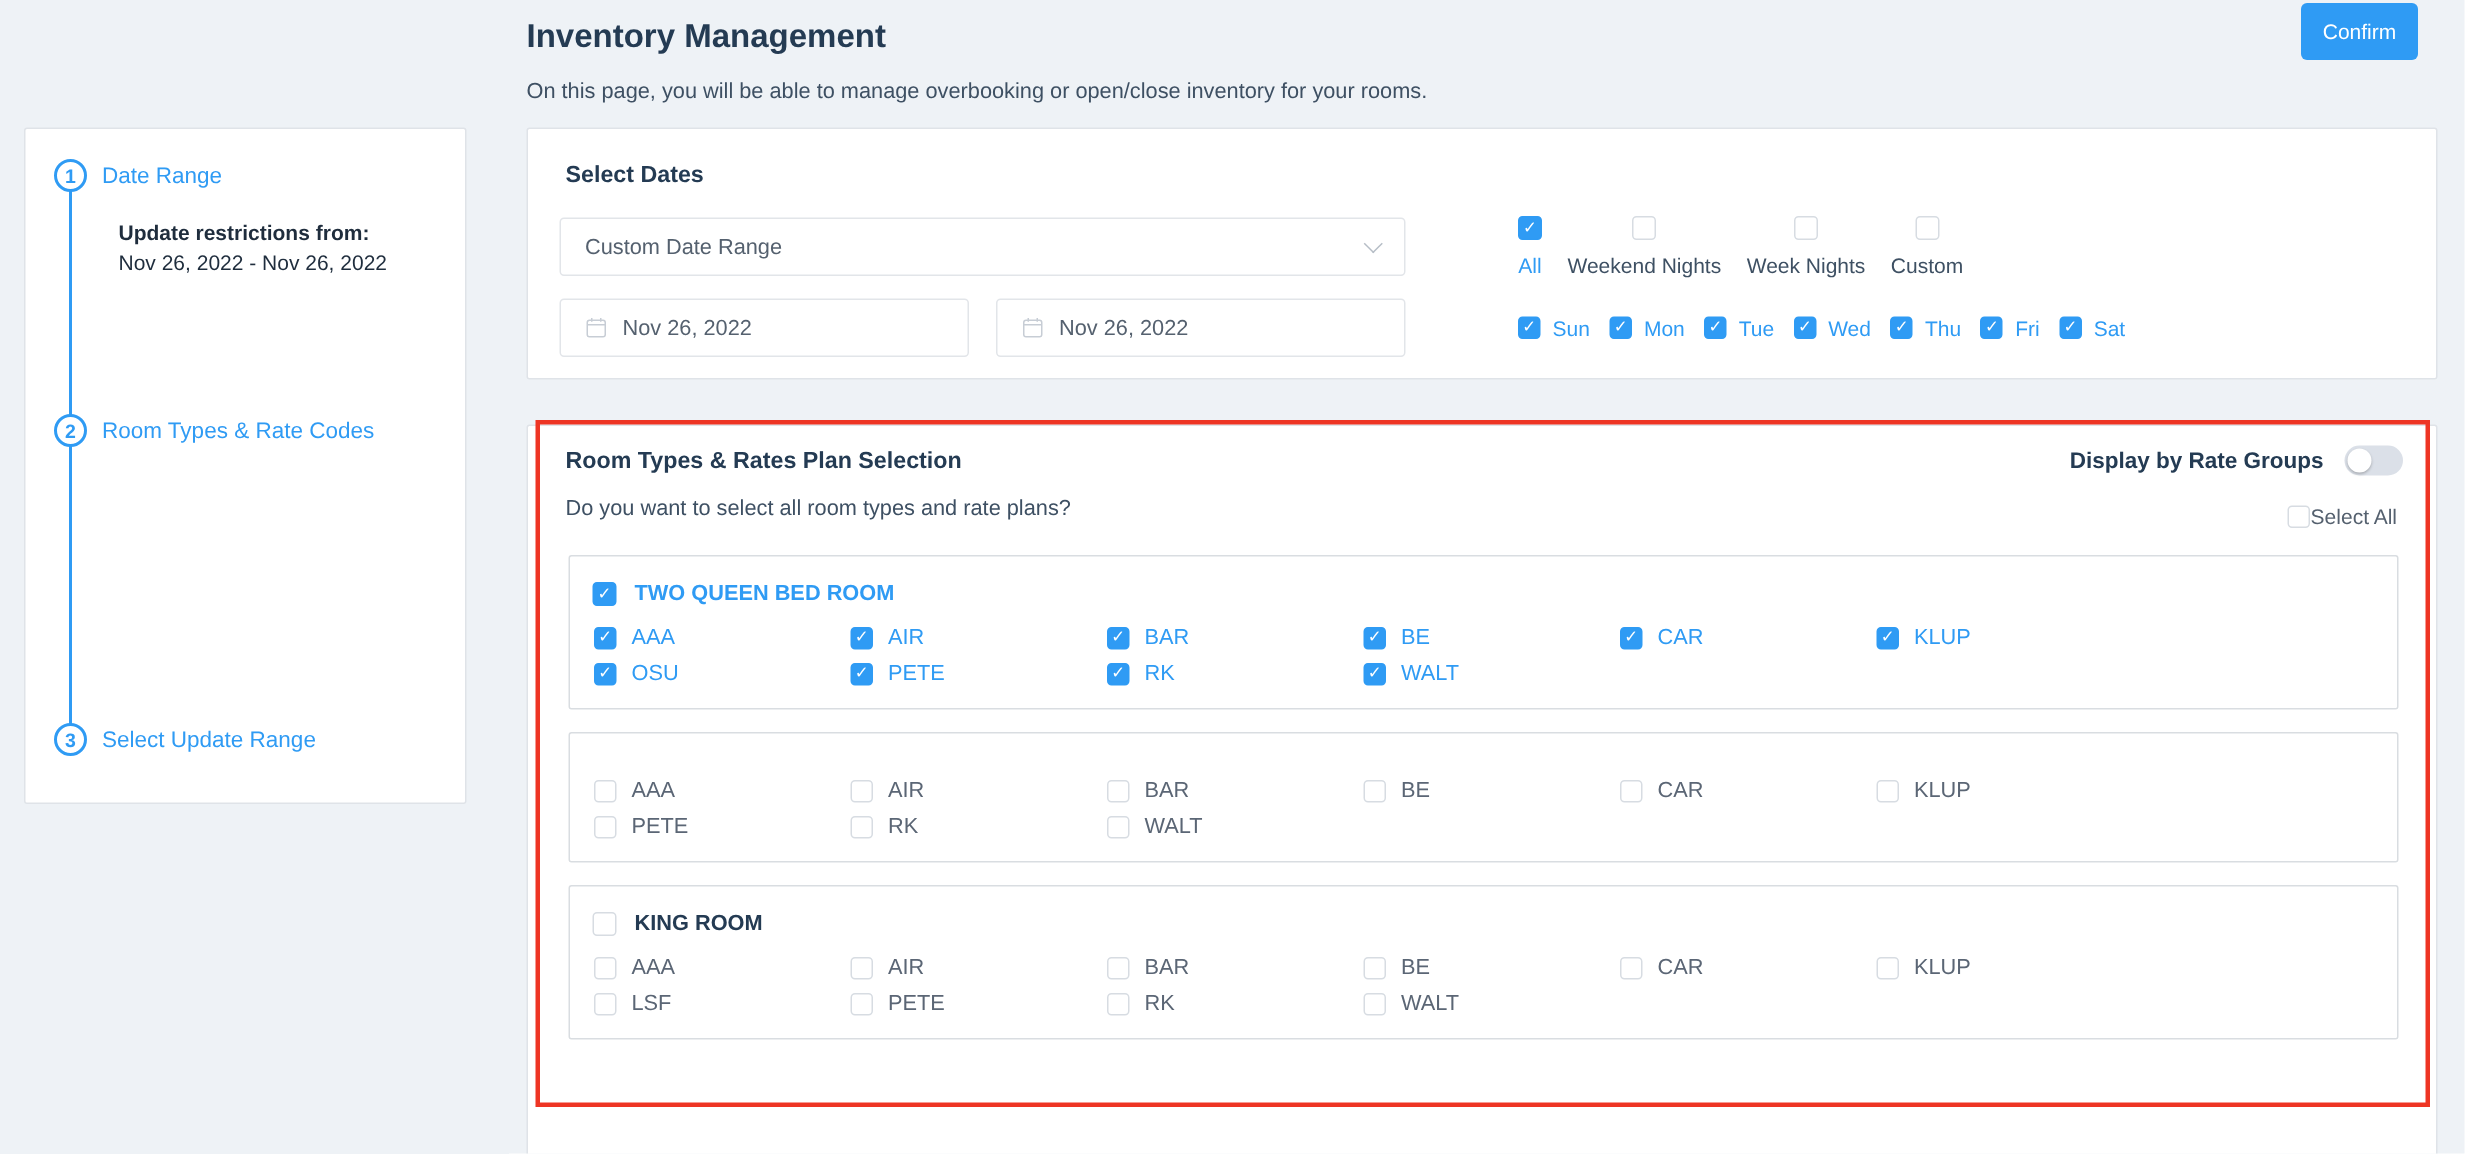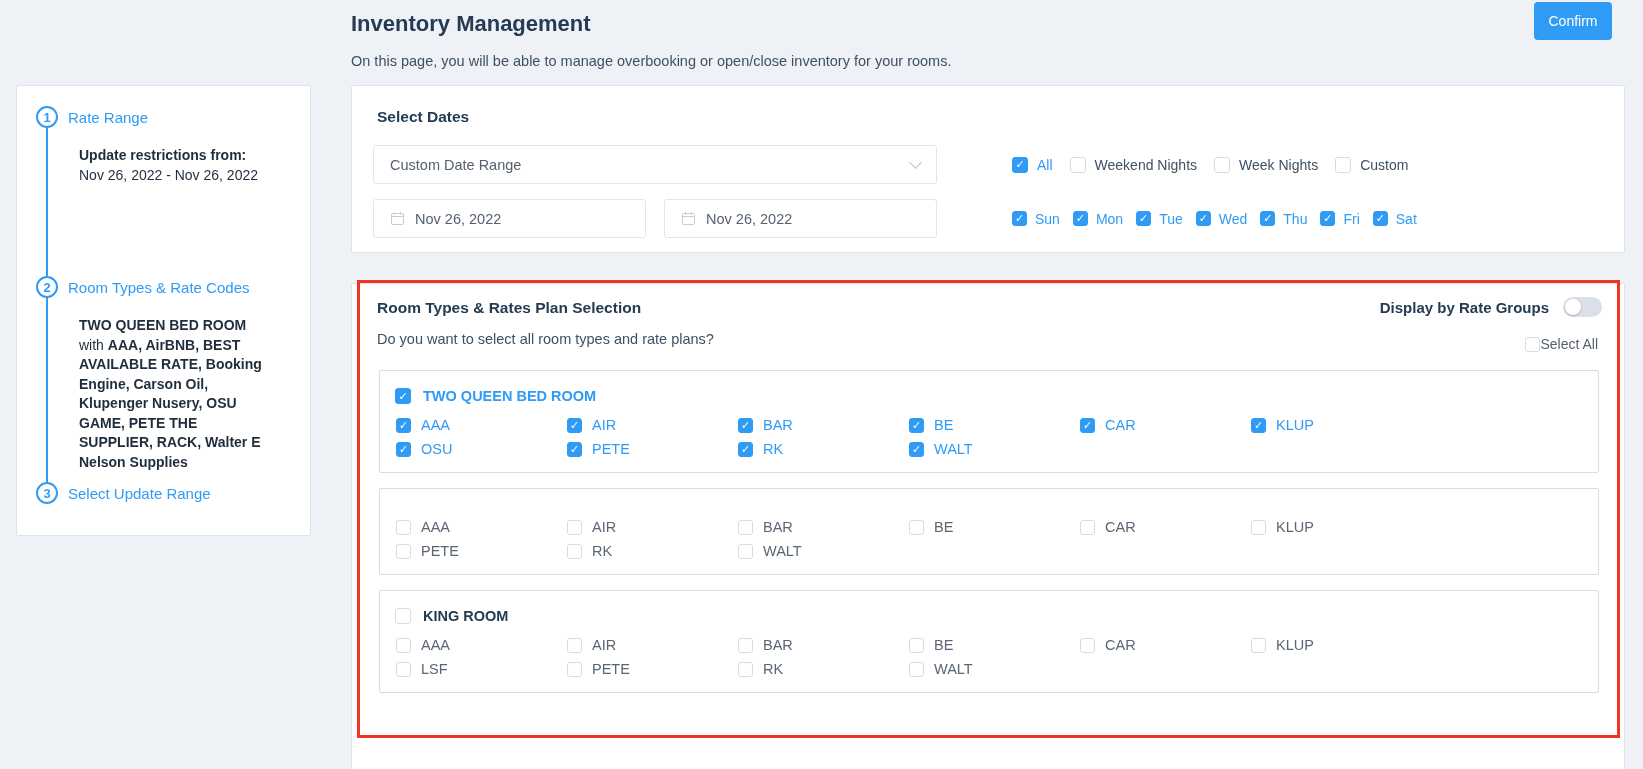--- a/index.html
+++ b/index.html
@@ -58,21 +58,21 @@
   }
   .cal-icon { margin-right:10px; flex:0 0 auto; }
 
   
   #dates-card { left:351px; top:85px; width:1274px; height:168px; }
   #range-select { left:21px; top:59px; width:564px;gap:12px; }
   #range-select .chev { margin-left:auto; }
   #start-date { left:21px; top:113px; width:273px; }
   #end-date   { left:312px; top:113px; width:273px; }
   #nights-row { position:absolute; left:660px; top:59px; height:39px; display:flex; align-items:center; gap:17px; }
-  #nights-row .cb-item { gap:9px; }
+  #nights-row .cb-item { gap:9px;flex-direction:column; }
   #days-row { position:absolute; left:660px; top:113px; height:39px; display:flex; align-items:center; gap:13px; }
   #days-row .cb-item { gap:8px; }
   #days-row .cb { width:15px; height:15px; }
 
   
   #room-card { left:351px; top:283px; width:1274px; height:600px; }
   #red-highlight {
     position:absolute; left:357px; top:280px; width:1263px; height:458px;
     border:3px solid #ee3524; z-index:6; pointer-events:none;
   }
@@ -99,30 +99,27 @@
   .rate-item .r-code { font-size:14.5px; color:#5b6675; }
   .rate-item .r-code.on { color:#2f9bf4; }
 </style>
 </head>
 <body>
 
 <div id="sidebar-card" class="card">
   <div class="step-line"></div>
 
   <div class="step-circle" style="top:20px">1</div>
-  <div class="step-label" style="top:23px">Rate Range</div>
+  <div class="step-label" style="top:23px">Date Range</div>
   <div class="step-details" style="top:60px">
       <p><b>Update restrictions from:</b><span> Nov 26, 2022 - Nov 26, 2022</span></p>
     </div>
 
   <div class="step-circle" style="top:190px">2</div>
   <div class="step-label" style="top:193px">Room Types &amp; Rate Codes</div>
-  <div class="step-details" style="top:230px">
-      <p><b>TWO QUEEN BED ROOM</b><span> with </span><b>AAA, AirBNB, BEST AVAILABLE RATE, Booking Engine, Carson Oil, Klupenger Nusery, OSU GAME, PETE THE SUPPLIER, RACK, Walter E Nelson Supplies</b></p>
-    </div>
 
   <div class="step-circle" style="top:396px">3</div>
   <div class="step-label" style="top:399px">Select Update Range</div>
 </div>
 
 <div id="page-title">Inventory Management</div>
 <button id="confirm-btn">Confirm</button>
 <div id="page-desc">On this page, you will be able to manage overbooking or open/close inventory for your rooms.</div>
 
 <div id="dates-card" class="card">

